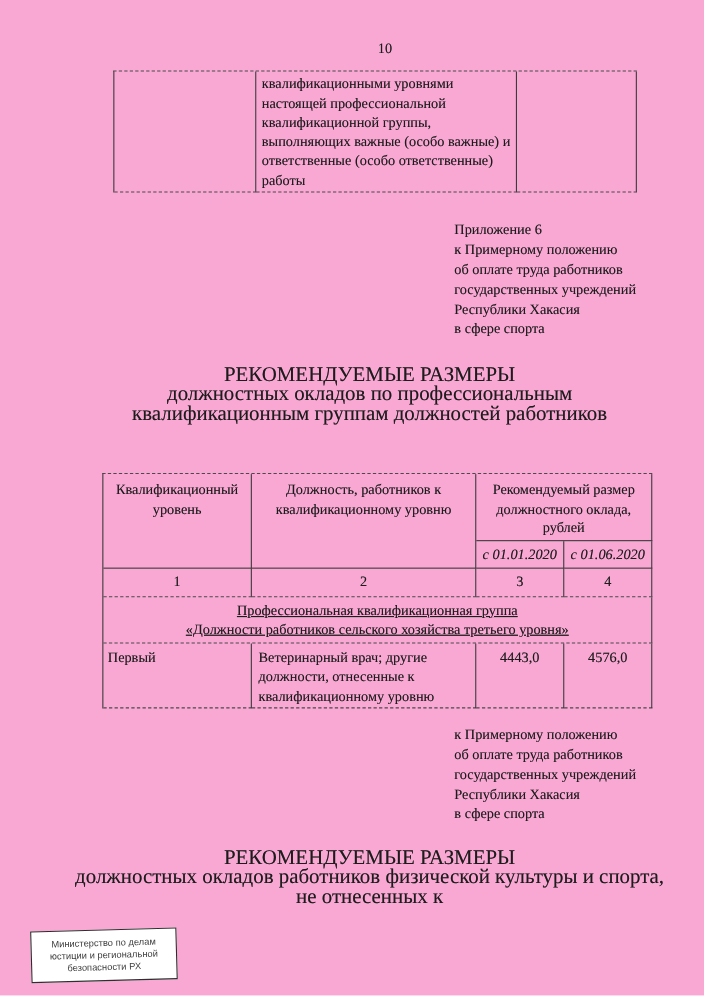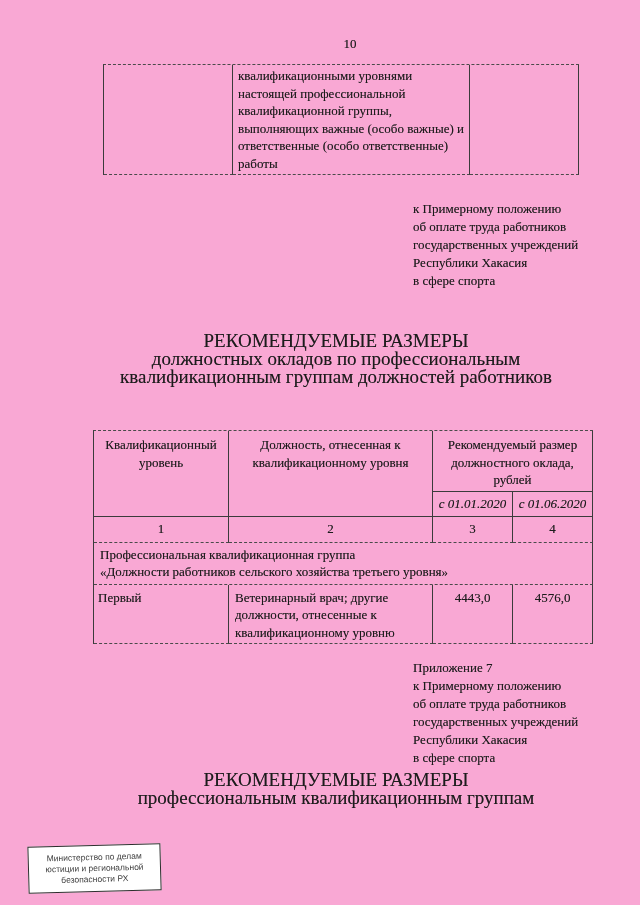--- a/index.html
+++ b/index.html
@@ -42,21 +42,21 @@
   .annex7 { top: 659px; }
   
   .heading { position: absolute; left: 64px; width: 544px; text-align: center; font-size: 19px; line-height: 18px; }
   .heading1 { top: 332px; }
   .heading2 { top: 771px; }
   
   .salary-table { left: 93px; top: 430px; width: 499px; }
   .salary-table .hdr { text-align: center; padding-top: 5px; }
   .salary-table .date-cell { text-align: center; vertical-align: middle; padding: 2px 1px; font-style: italic; }
   .salary-table .num-cell { text-align: center; vertical-align: middle; height: 26px; }
-  .salary-table .group-cell { text-align: left; vertical-align: middle; height: 42px; padding: 3px 6px; }
+  .salary-table .group-cell { text-align: center; vertical-align: middle; height: 42px; padding: 3px 6px; text-decoration: underline; }
   .salary-table .val-cell { text-align: center; padding-top: 4px; }
   .salary-table .lvl-cell { padding: 4px 4px 2px 4px; }
   .salary-table .pos-cell { padding: 4px 4px 2px 6px; }
   
   .stamp {
     position: absolute; left: 28px; top: 845px; width: 133px; height: 47px;
     border: 1.5px solid #2e2e2e; background: #fff;
     transform: rotate(-1.6deg);
     display: flex; flex-direction: column; justify-content: center; align-items: center;
     font-family: "Liberation Sans", "DejaVu Sans", sans-serif;
@@ -80,20 +80,21 @@
     <tbody>
         <tr>
       <td></td>
       <td class="txt">квалификационными уровнями настоящей профессиональной квалификационной группы, выполняющих важные (особо важные) и ответственные (особо ответственные) работы</td>
       <td></td>
     </tr>
   </tbody>
     </table>
 
   <div class="annex annex6">
+    <div>Приложение 6</div>
     <div>к Примерному положению</div>
     <div>об оплате труда работников</div>
     <div>государственных учреждений</div>
     <div>Республики Хакасия</div>
     <div>в сфере спорта</div>
   </div>
 
   <div class="heading heading1">
     <div>РЕКОМЕНДУЕМЫЕ РАЗМЕРЫ</div>
     <div>должностных окладов по профессиональным</div>
@@ -103,21 +104,21 @@
   <table class="doc-table salary-table">
     <colgroup>
         <col style="width:135px">
         <col style="width:204px">
         <col style="width:80px">
         <col style="width:80px">
       </colgroup>
     <tbody>
         <tr>
       <td rowspan="2" class="hdr" style="height:82px">Квалификационный уровень</td>
-      <td rowspan="2" class="hdr">Должность, отнесенная к квалификационному уровня</td>
+      <td rowspan="2" class="hdr">Должность, работников к квалификационному уровню</td>
       <td colspan="2" class="hdr" style="height:57px">Рекомендуемый размер должностного оклада, рублей</td>
     </tr>
     <tr>
       <td class="date-cell" style="height:25px">с 01.01.2020</td>
       <td class="date-cell">с 01.06.2020</td>
     </tr>
     <tr>
       <td class="num-cell b-dash">1</td>
       <td class="num-cell b-dash">2</td>
       <td class="num-cell b-dash">3</td>
@@ -132,31 +133,30 @@
     <tr>
       <td class="lvl-cell b-dash" style="height:58px">Первый</td>
       <td class="pos-cell b-dash">Ветеринарный врач; другие должности, отнесенные к квалификационному уровню</td>
       <td class="val-cell b-dash">4443,0</td>
       <td class="val-cell b-dash">4576,0</td>
     </tr>
   </tbody>
     </table>
 
   <div class="annex annex7">
-    <div>Приложение 7</div>
     <div>к Примерному положению</div>
     <div>об оплате труда работников</div>
     <div>государственных учреждений</div>
     <div>Республики Хакасия</div>
     <div>в сфере спорта</div>
   </div>
 
   <div class="heading heading2">
     <div>РЕКОМЕНДУЕМЫЕ РАЗМЕРЫ</div>
-    <div>профессиональным квалификационным группам</div>
+    <div>должностных окладов работников физической культуры и спорта, не отнесенных к</div>
   </div>
 
   <div class="stamp">
     <div>Министерство по делам</div>
     <div>юстиции и региональной</div>
     <div>безопасности РХ</div>
   </div>
 
 </div>
 

